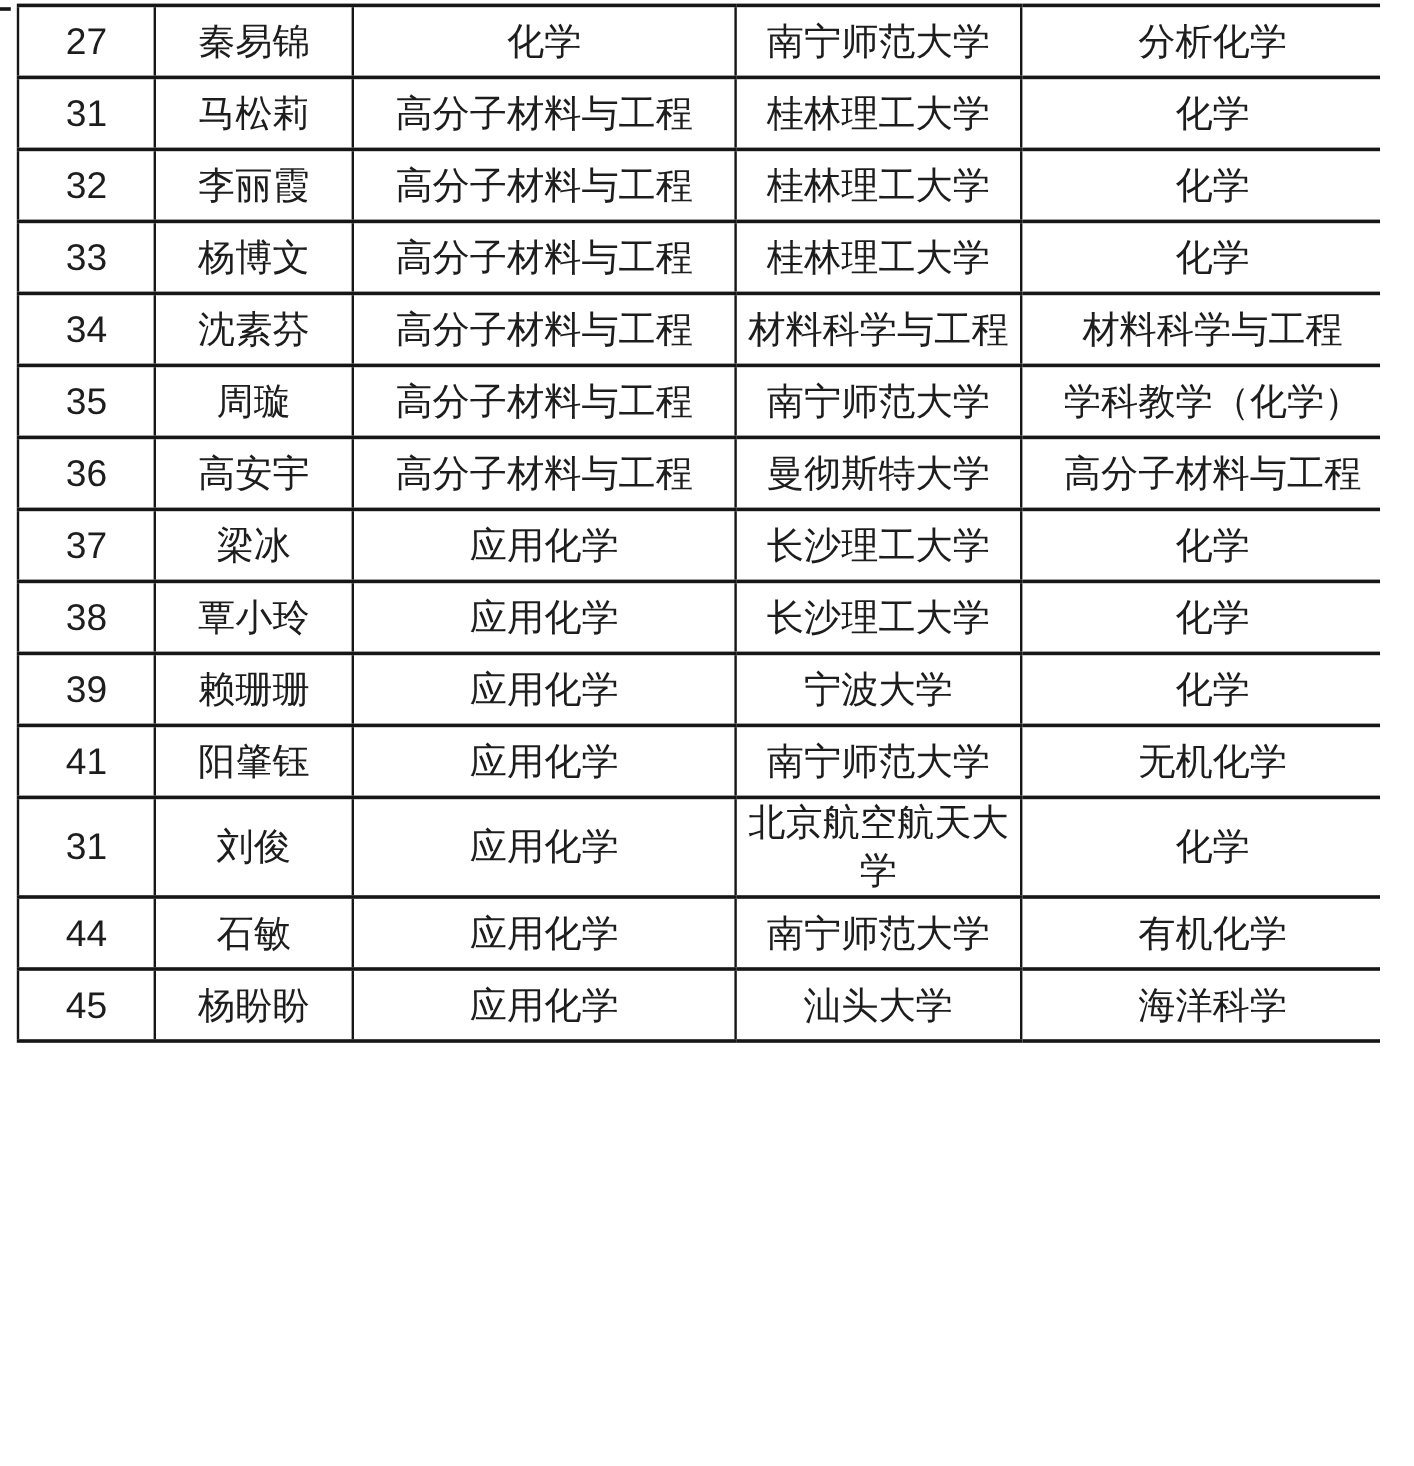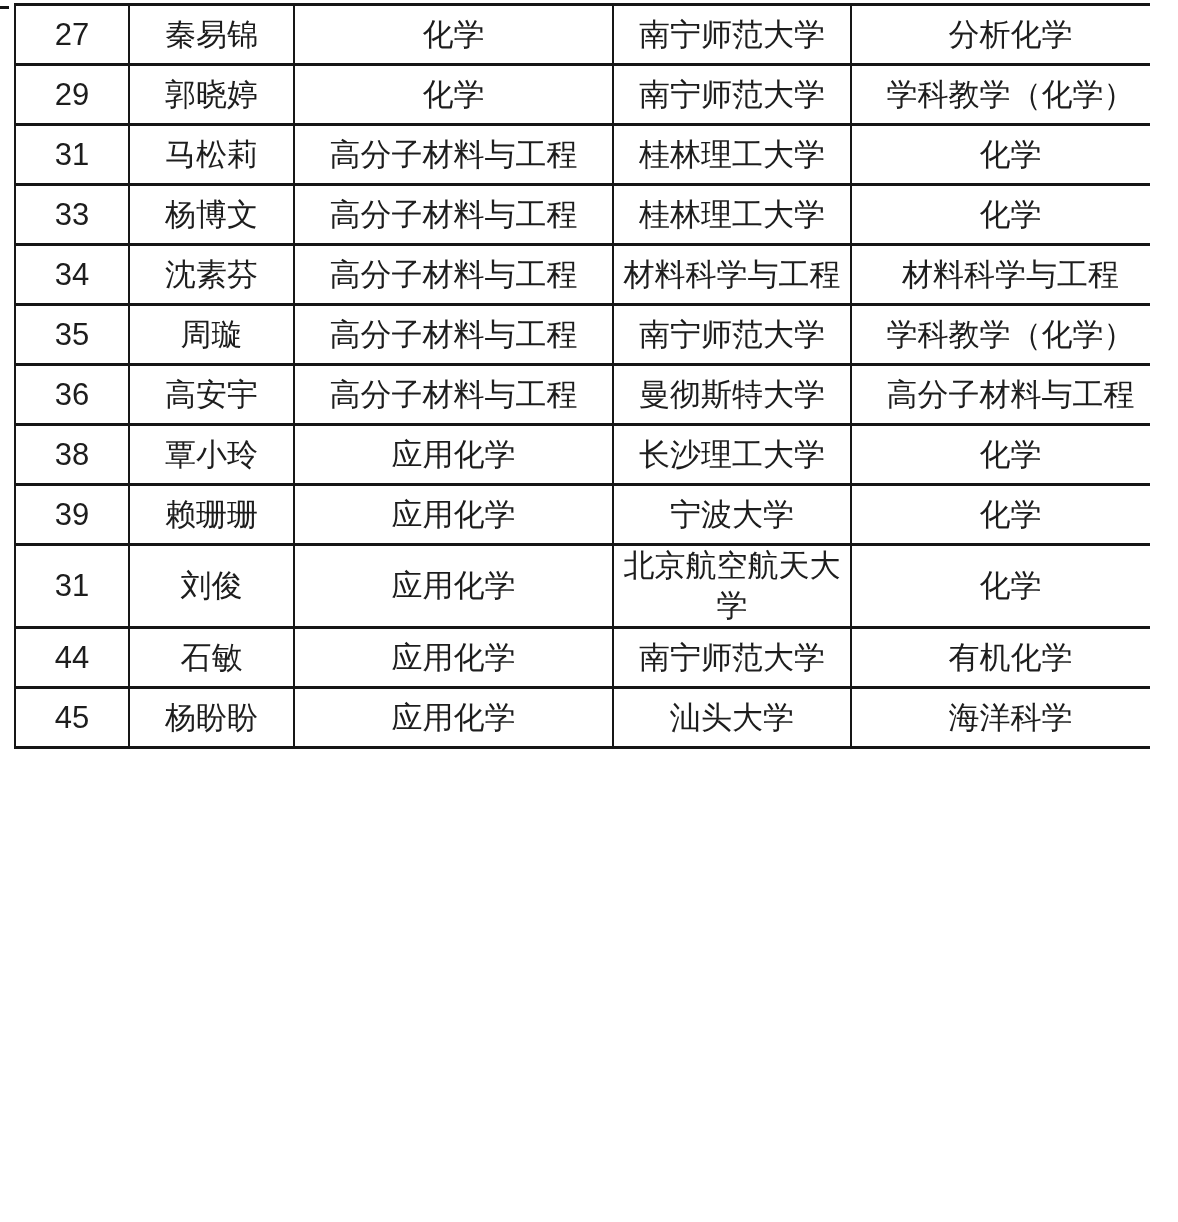--- a/index.html
+++ b/index.html
@@ -68,29 +68,29 @@
     </colgroup>
     <tbody>
         <tr>
           <td>27</td>
           <td>秦易锦</td>
           <td>化学</td>
           <td>南宁师范大学</td>
           <td>分析化学</td>
         </tr>
         <tr>
-          <td>29</td>
-          <td>郭晓婷</td>
+          <td>31</td>
+          <td>马松莉</td>
+          <td>高分子材料与工程</td>
+          <td>桂林理工大学</td>
           <td>化学</td>
-          <td>南宁师范大学</td>
-          <td>学科教学（化学）</td>
         </tr>
         <tr>
-          <td>31</td>
-          <td>马松莉</td>
+          <td>32</td>
+          <td>李丽霞</td>
           <td>高分子材料与工程</td>
           <td>桂林理工大学</td>
           <td>化学</td>
         </tr>
         <tr>
           <td>33</td>
           <td>杨博文</td>
           <td>高分子材料与工程</td>
           <td>桂林理工大学</td>
           <td>化学</td>
@@ -110,32 +110,46 @@
           <td>学科教学（化学）</td>
         </tr>
         <tr>
           <td>36</td>
           <td>高安宇</td>
           <td>高分子材料与工程</td>
           <td>曼彻斯特大学</td>
           <td>高分子材料与工程</td>
         </tr>
         <tr>
+          <td>37</td>
+          <td>梁冰</td>
+          <td>应用化学</td>
+          <td>长沙理工大学</td>
+          <td>化学</td>
+        </tr>
+        <tr>
           <td>38</td>
           <td>覃小玲</td>
           <td>应用化学</td>
           <td>长沙理工大学</td>
           <td>化学</td>
         </tr>
         <tr>
           <td>39</td>
           <td>赖珊珊</td>
           <td>应用化学</td>
           <td>宁波大学</td>
           <td>化学</td>
+        </tr>
+        <tr>
+          <td>41</td>
+          <td>阳肇钰</td>
+          <td>应用化学</td>
+          <td>南宁师范大学</td>
+          <td>无机化学</td>
         </tr>
         <tr>
           <td>31</td>
           <td>刘俊</td>
           <td>应用化学</td>
           <td>北京航空航天大学</td>
           <td>化学</td>
         </tr>
         <tr>
           <td>44</td>

